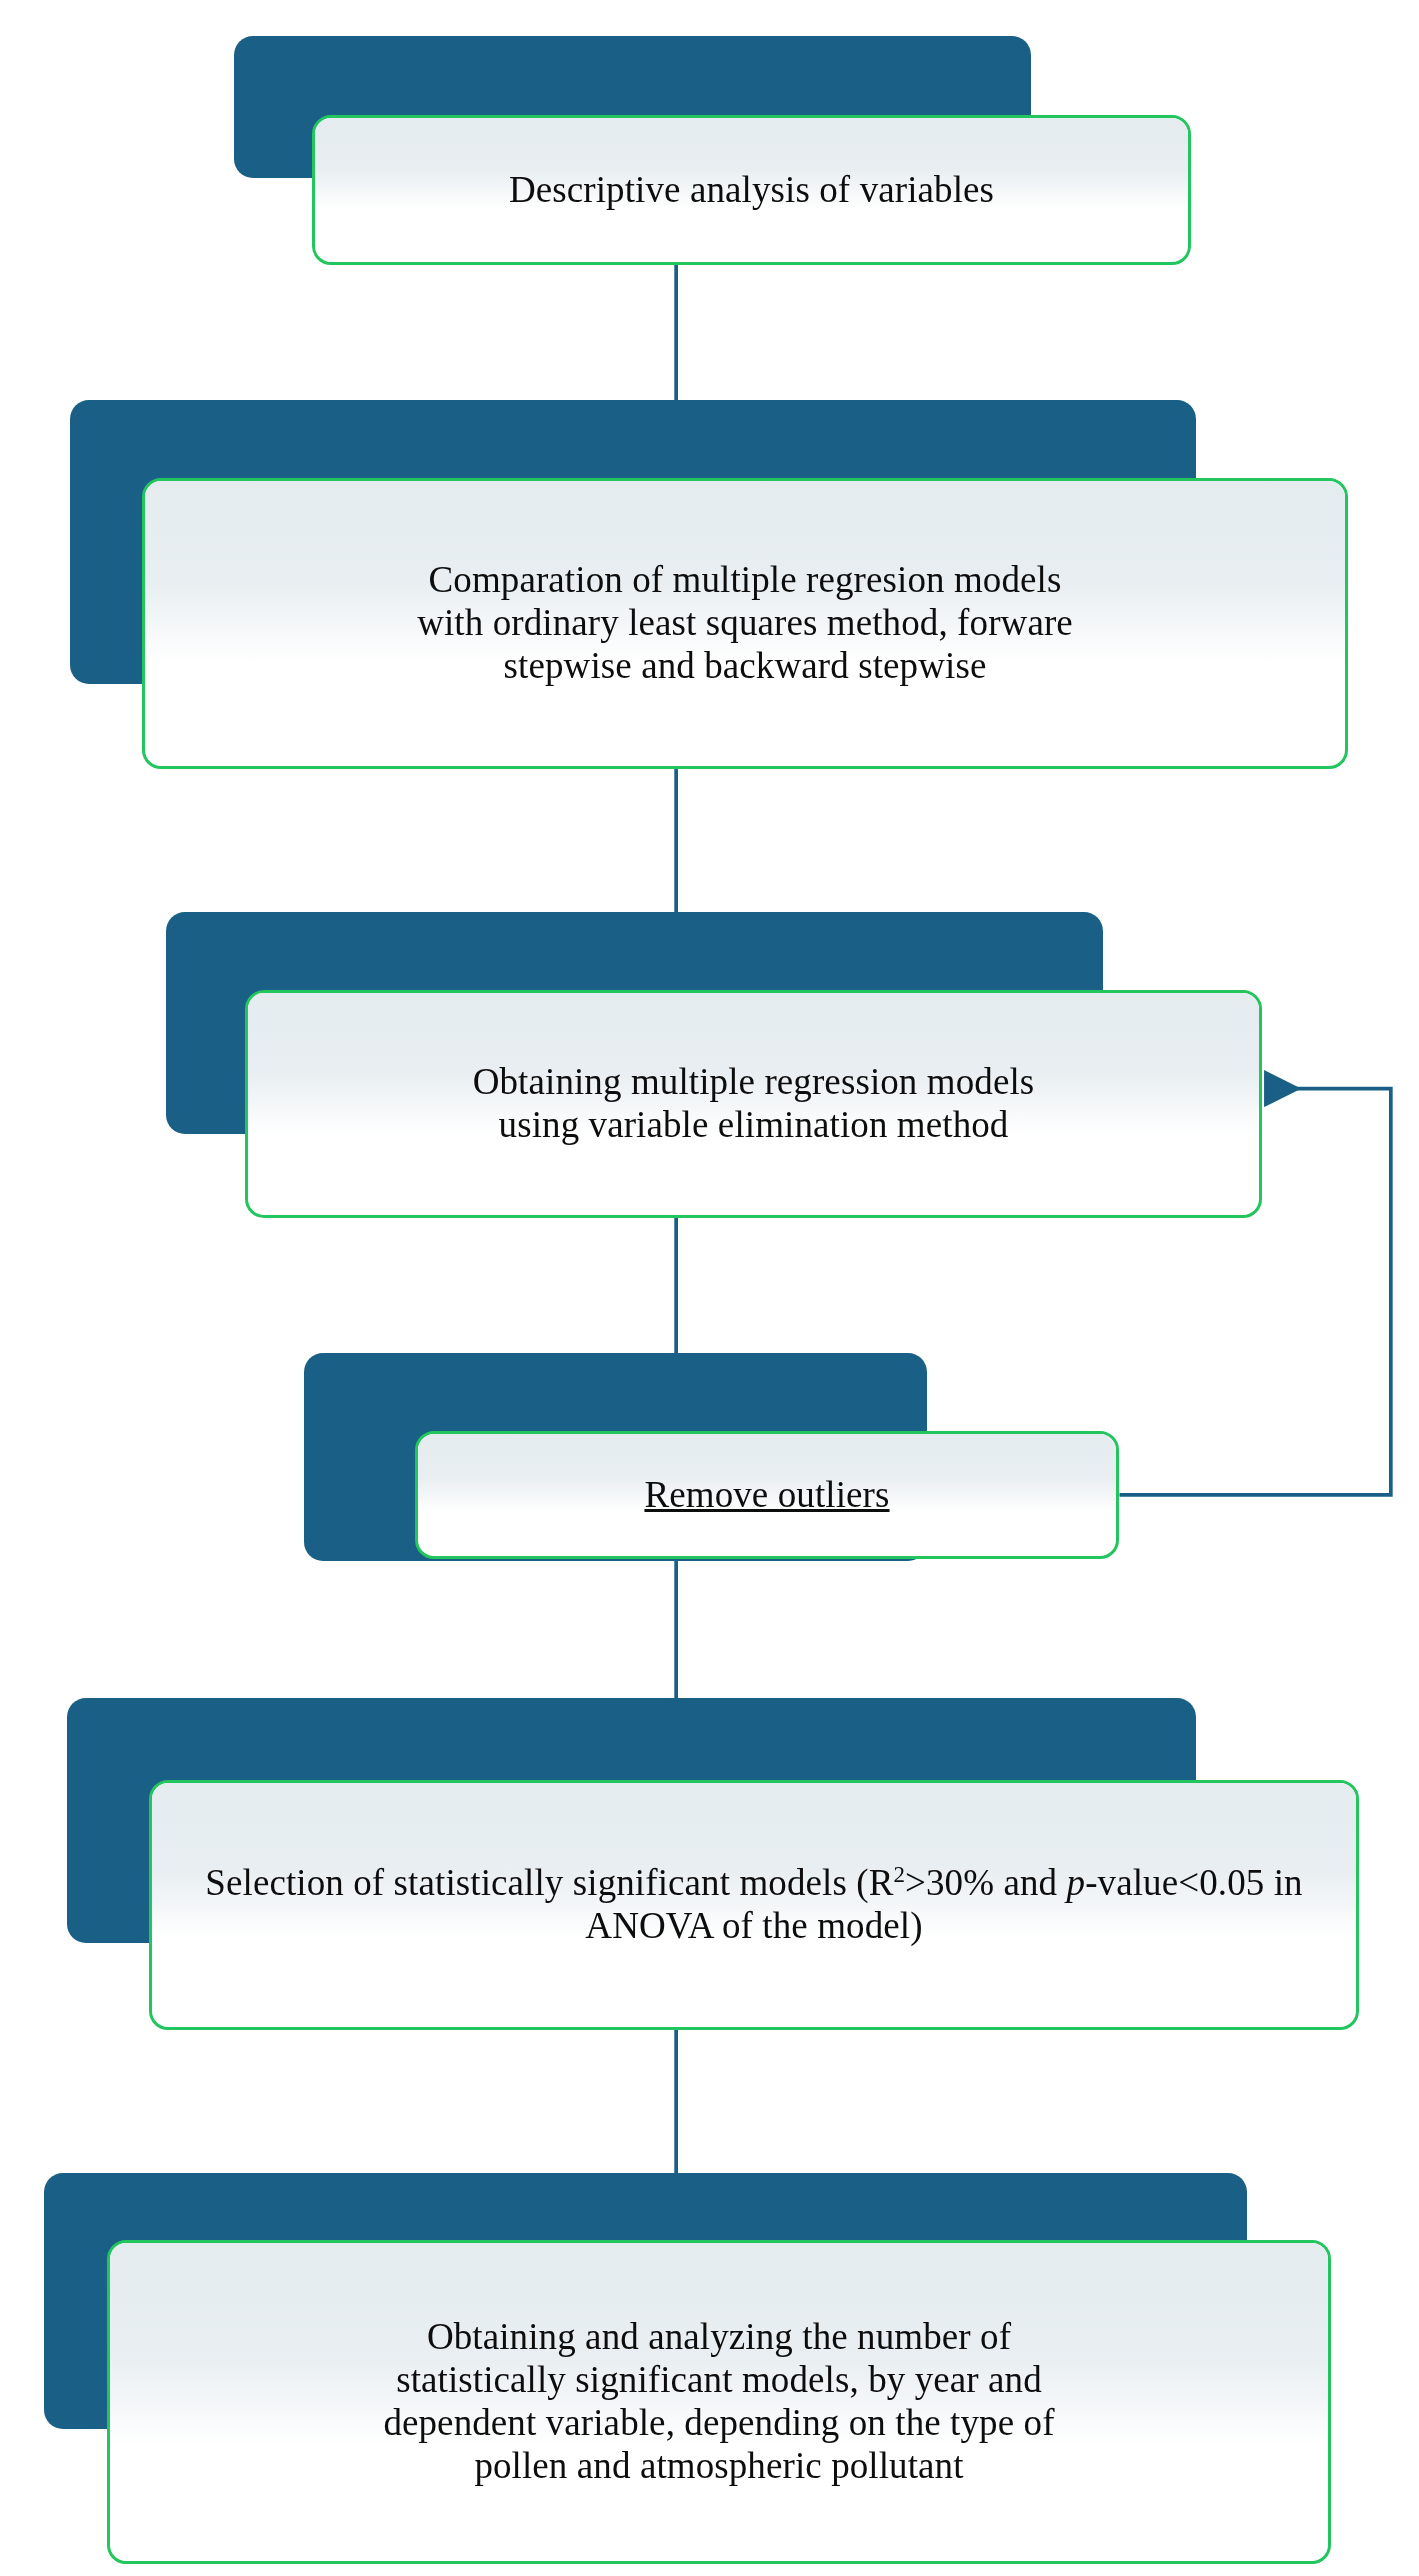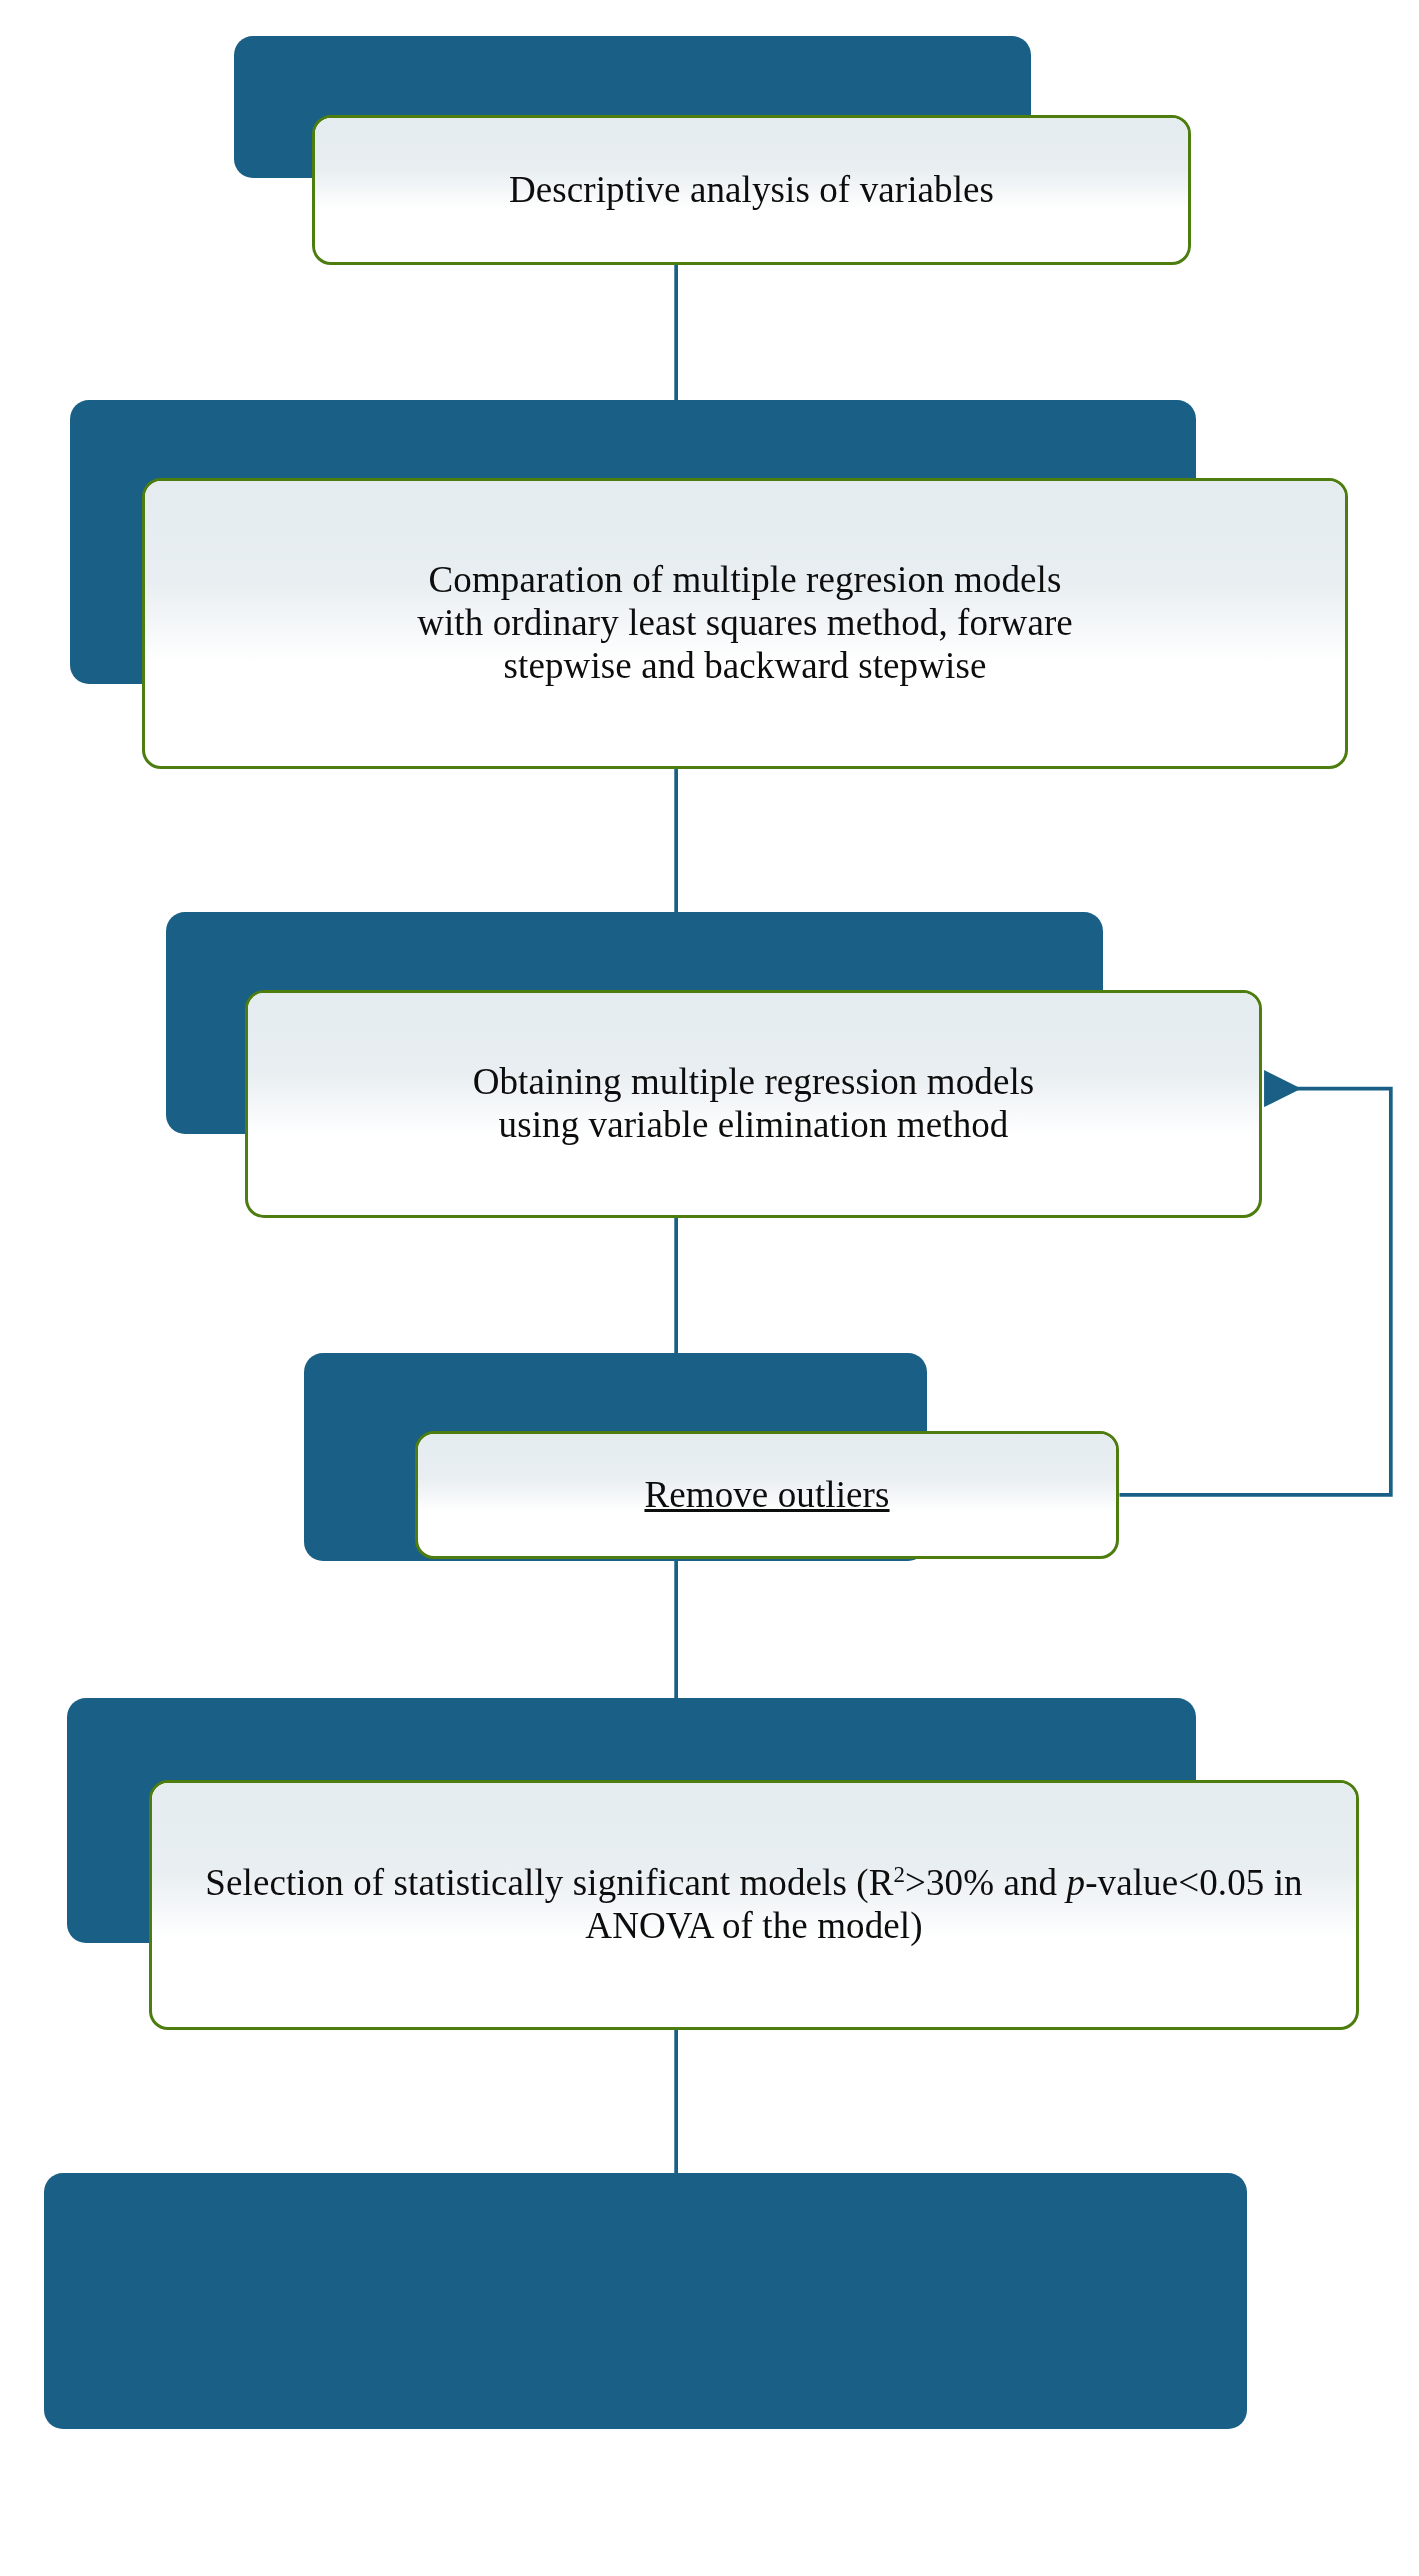--- a/index.html
+++ b/index.html
@@ -19,21 +19,21 @@
   .node .plate{
     position:absolute;
     background:#1A6086;
     border-radius:19px;
   }
 
   
   .node .card{
     position:absolute;
     background:#ffffff;
-    border:3px solid #4d7c0f;
+    border:3px solid #22c55e;
     border-radius:19px;
     box-sizing:border-box;
     display:flex;
     align-items:center;
     justify-content:center;
     overflow:hidden;
   }
   
   .node .card::before{
     content:"";
@@ -143,16 +143,24 @@
     <div class="plate"></div>
     <div class="card">
       <div class="label">
         <span>Selection of statistically significant models (R</span><sup>2</sup><span>&gt;30% and </span><i>p</i><span>-value&lt;0.05 in ANOVA of the model)</span>
       </div>
     </div>
   </div>
 
   <div class="node" id="node-6" style="left:44px;top:2173px;width:1243px;height:391px;">
     <div class="plate"></div>
+    <div class="card">
+      <div class="label">
+        <span>Obtaining and analyzing the number of</span><br>
+        <span>statistically significant models, by year and</span><br>
+        <span>dependent variable, depending on the type of</span><br>
+        <span>pollen and atmospheric pollutant</span>
+      </div>
+    </div>
   </div>
 
 </div>
 
 
 </body></html>

